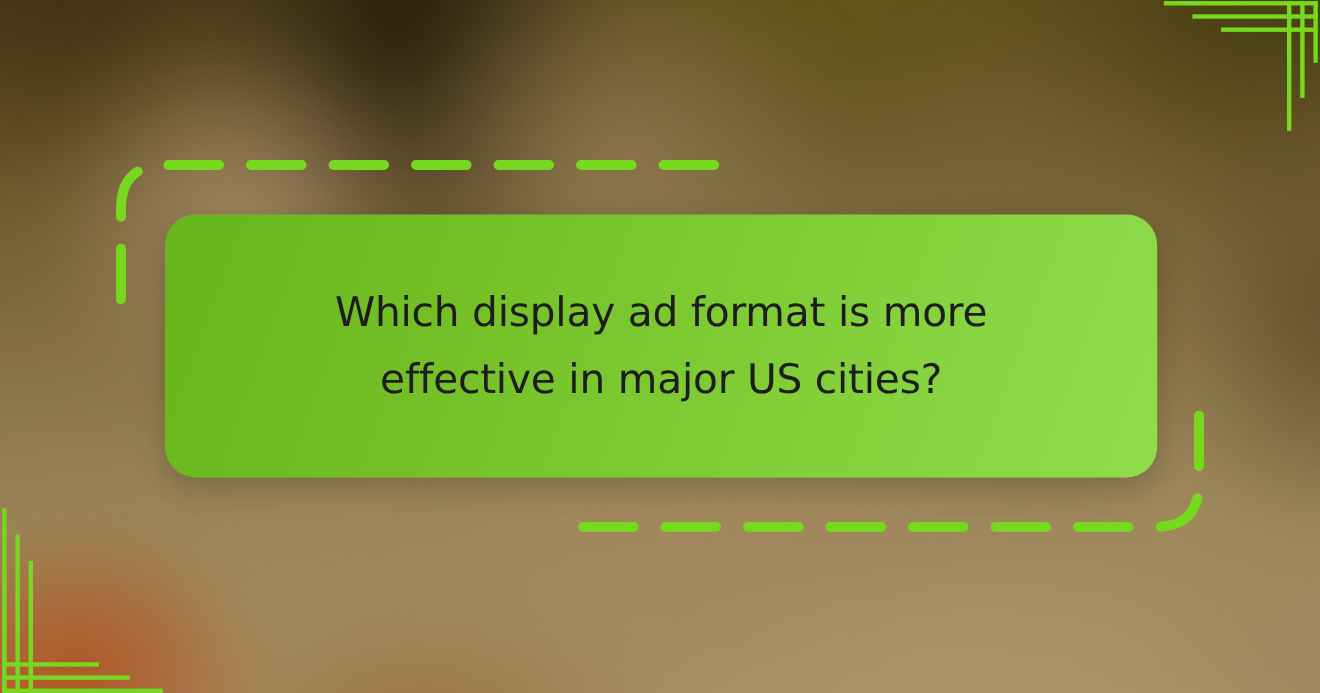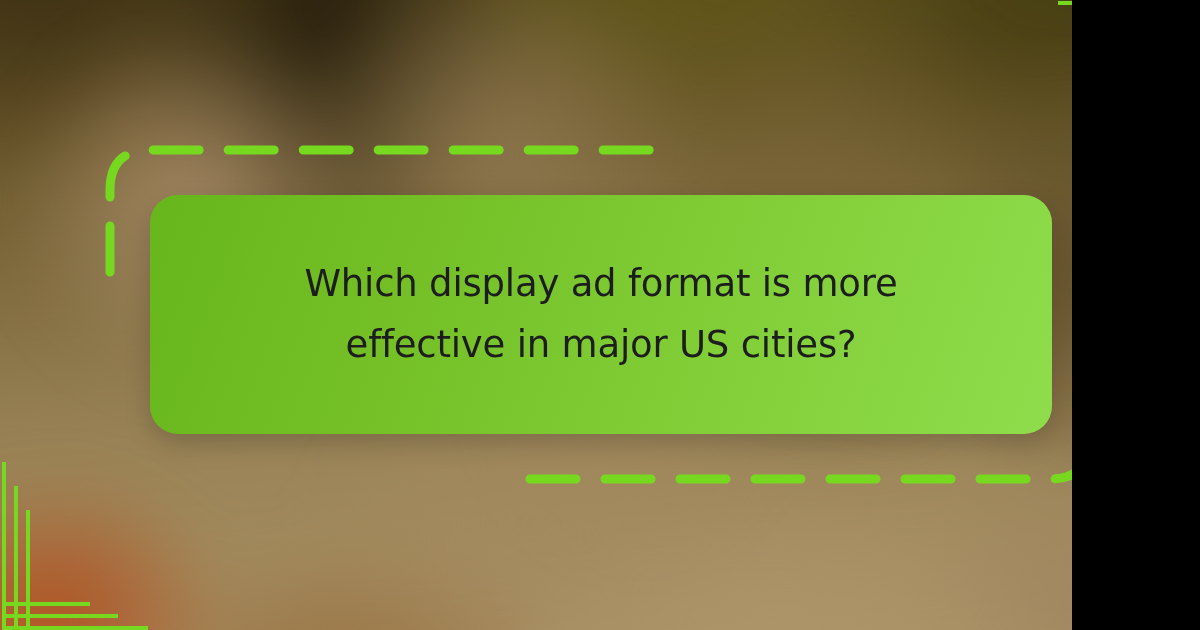--- a/index.html
+++ b/index.html
@@ -2,21 +2,21 @@
 <html><head>
 <meta charset="utf-8">
 <style>
   html, body {
     margin: 0;
     padding: 0;
     background: #000;
   }
   #stage {
     position: relative;
-    width: 1072px;
+    width: 1200px;
     height: 630px;
     overflow: hidden;
     font-family: "DejaVu Sans", sans-serif;
   }
 
   
   .bg-base {
     position: absolute;
     inset: -60px;
     background: #8a7248;

